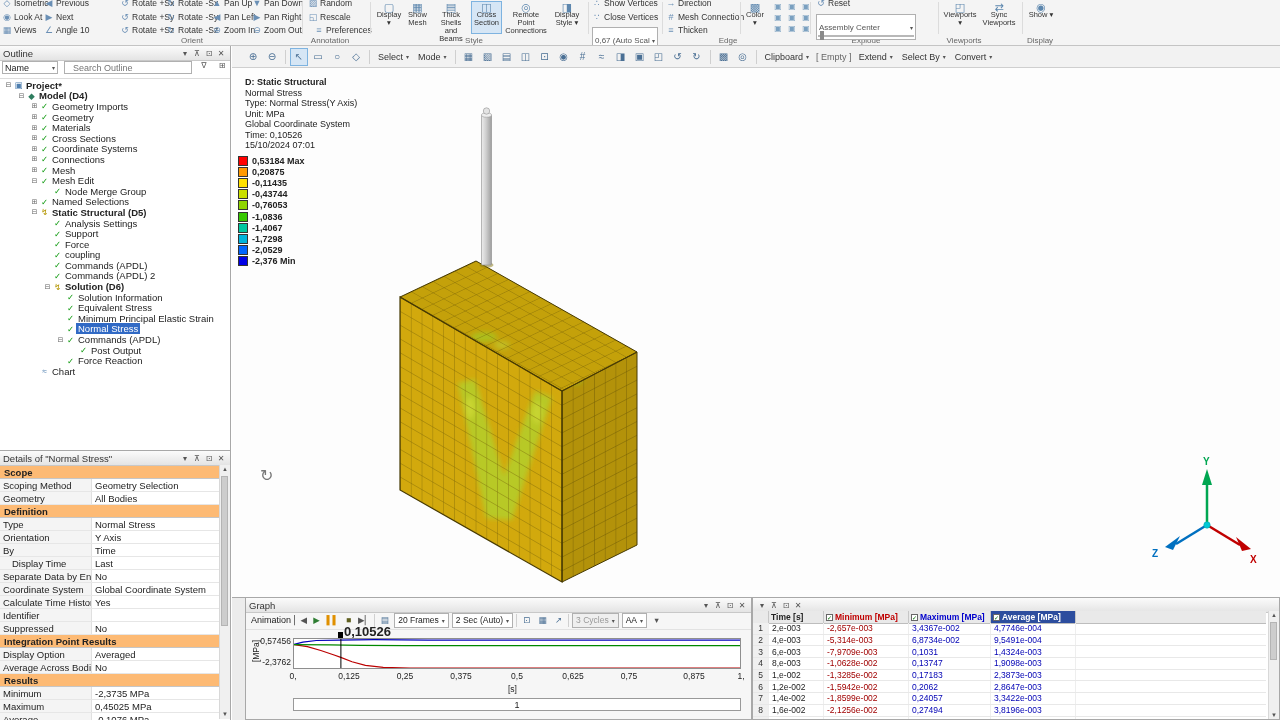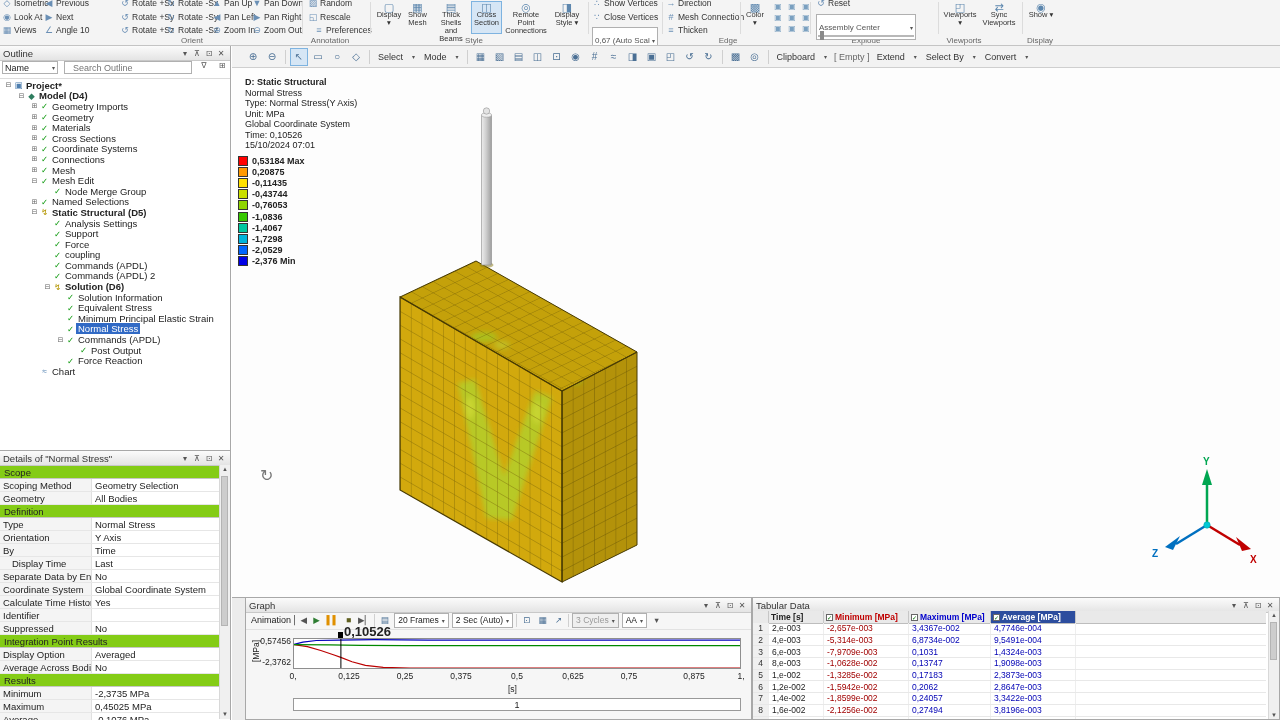--- a/index.html
+++ b/index.html
@@ -28,21 +28,21 @@
   #explode-slider .esl-line{position:absolute;left:0;top:5px;width:96px;height:2px;background:#b8b8b8}
   #explode-slider .esl-handle{position:absolute;left:2px;top:1px;width:4px;height:9px;background:#8a8a8a}
   
   #toolbar2{position:absolute;left:232px;top:46px;width:1048px;height:22px;background:#f2f2f2;
             border-bottom:1px solid #cfcfcf;display:flex;align-items:center;gap:1px;
             padding-left:12px;box-sizing:border-box}
   .t2i{width:16px;height:16px;display:flex;align-items:center;justify-content:center;font-size:10px;
        color:#4a6f94;border:1px solid transparent;flex:0 0 auto}
   .t2i.active{background:#d6e6f5;border-color:#7eb3e0}
   .t2s{width:1px;height:14px;background:#cfcfcf;margin:0 3px;flex:0 0 auto}
-  .t2b{font-size:9px;color:#333;padding:1px 4px;display:flex;gap:9px;align-items:center;flex:0 0 auto}
+  .t2b{font-size:9px;color:#333;padding:1px 4px;display:flex;gap:3px;align-items:center;flex:0 0 auto}
   .t2lab{font-size:9px;color:#666;padding:0 2px;flex:0 0 auto}
   
   .phdr{height:14px;background:linear-gradient(#fbfbfb,#e4e4e4);border-bottom:1px solid #c8c8c8;
         display:flex;align-items:center;padding:0 3px;font-size:9.5px;color:#333}
   .phdr .ttl{flex:1;white-space:nowrap;overflow:hidden}
   .pico{width:12px;text-align:center;font-size:8px;color:#555;flex:0 0 auto}
   .vscroll{position:absolute;right:0;width:10px;background:#f0f0f0;border-left:1px solid #d8d8d8}
   .varrow{height:9px;font-size:6px;text-align:center;color:#555;line-height:9px}
   .vthumb{position:absolute;left:1px;width:7px;background:#cdcdcd;border:1px solid #b4b4b4;box-sizing:border-box}
   
@@ -57,21 +57,21 @@
   .trow{display:flex;align-items:center;height:10.6px;font-size:9.5px;white-space:nowrap}
   .texp{width:9px;font-size:7px;color:#666;text-align:center;flex:0 0 auto}
   .tico{width:11px;text-align:center;font-size:8.5px;flex:0 0 auto}
   .tlab{padding:0 2px}
   .tlab.sel{background:#316ac5;color:#fff}
   .bold{font-weight:bold}
   
   #details-panel{position:absolute;left:0;top:450px;width:231px;height:270px;background:#fff;
                  border-right:1px solid #a8a8a8;border-top:1px solid #a8a8a8;box-sizing:border-box}
   #details-body{position:relative;height:254px;overflow:hidden}
-  .dsec{background:#84cc16;font-weight:normal;display:flex;align-items:center;padding-left:4px;
+  .dsec{background:#fdba74;font-weight:bold;display:flex;align-items:center;padding-left:4px;
         height:12px;font-size:9.5px;border-bottom:1px solid #c6c6c6}
   .drow{display:flex;height:12px;font-size:9.5px;border-bottom:1px solid #e6e6e6}
   .dlab{width:92px;background:#f4f4f4;border-right:1px solid #e0e0e0;padding:0 3px;display:flex;
         align-items:center;white-space:nowrap;overflow:hidden;flex:0 0 auto;box-sizing:border-box}
   .dval{flex:1;padding:0 3px;display:flex;align-items:center;white-space:nowrap;overflow:hidden}
   
   #viewport{position:absolute;left:232px;top:68px;width:1048px;height:529px;background:#fdfdfd;overflow:hidden}
   #result-header{position:absolute;left:13px;top:9px}
   .vh-line{font-size:9px;line-height:10.5px;white-space:nowrap}
   #legend{position:absolute;left:6px;top:87px}
@@ -813,21 +813,20 @@
     <span class="xtick" style="left: 215px;">0,375</span>
     <span class="xtick" style="left: 271px;">0,5</span>
     <span class="xtick" style="left: 327px;">0,625</span>
     <span class="xtick" style="left: 383px;">0,75</span>
     <span class="xtick" style="left: 448px;">0,875</span>
     <span class="xtick" style="left: 495px;">1,</span>
   </div>
 
 <div id="tab-panel">
   <div class="phdr">
-    <span class="ttl">Tabular Data</span>
     <span class="pico">▾</span>
     <span class="pico">⊼</span>
     <span class="pico">⊡</span>
     <span class="pico">✕</span>
   </div>
   <div id="tab-head">
       <div class="thc" style="width: 16px;">
         <span style="font-weight: bold;"></span>
       </div>
       <div class="thc" style="width: 55px;">

